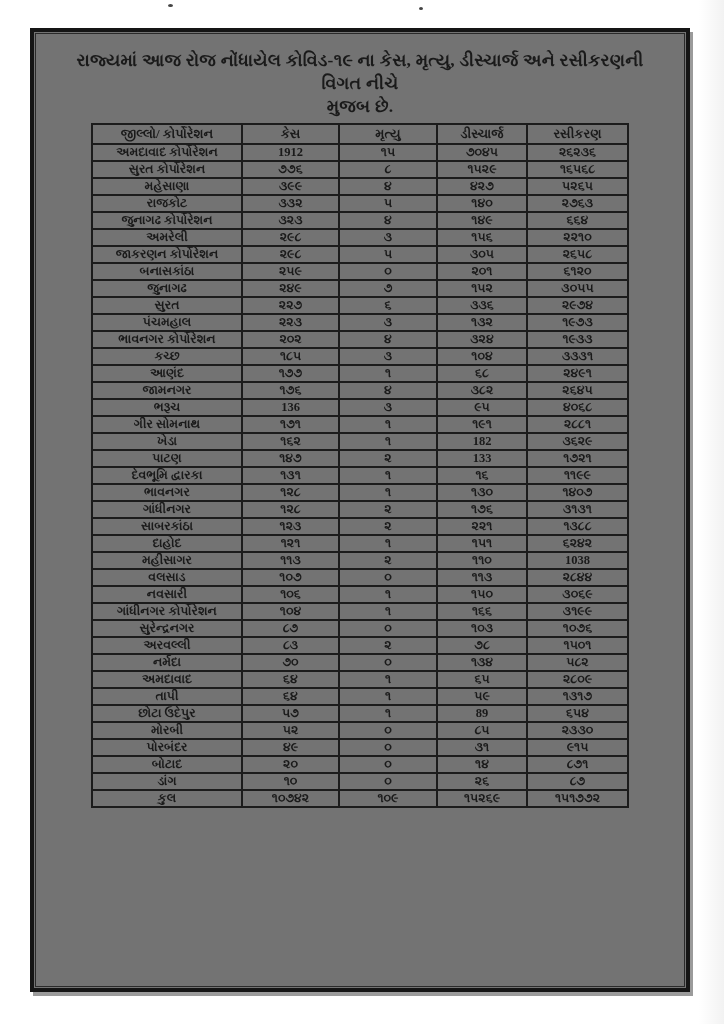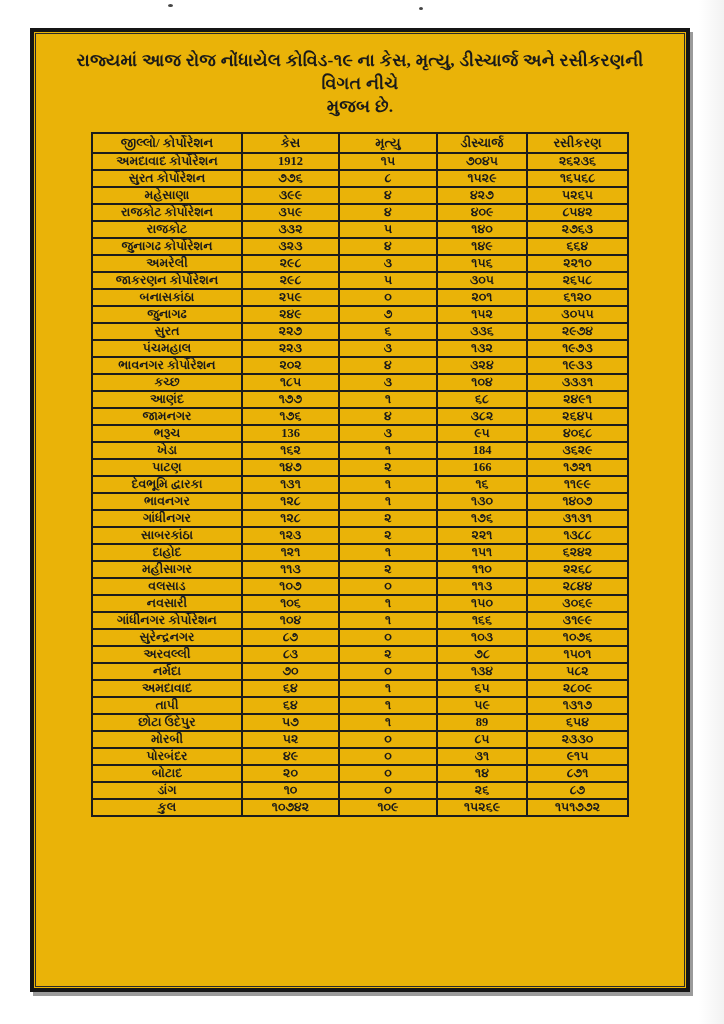--- a/index.html
+++ b/index.html
@@ -12,39 +12,39 @@
     overflow:hidden;
   }
   .scan-shade { 
     position:absolute; top:0; right:0; width:26px; height:1024px;
     background:linear-gradient(to right, rgba(0,0,0,0) 0%, rgba(0,0,0,0.05) 100%);
     pointer-events:none;
   }
   .page-frame {
     position:absolute; left:30px; top:28px;
     width:660px; height:964px;
-    background:#eab308;
+    background:#737373;
     border:4px solid #151515;
     box-shadow:3px 4px 0 #9b9b9b;
   }
   .page-frame::before {
     content:""; position:absolute; inset:1px;
     border:1.5px solid #2a2a2a; pointer-events:none;
   }
   .doc-title {
     margin:17px 40px 0 40px;
     text-align:center;
     font-weight:bold;
     font-size:17.5px;
     line-height:23px;
     letter-spacing:0.2px;
   }
   .doc-title span { display:block; }
   table.covid-table {
-    margin:14px auto 0 auto;
+    margin:5px auto 0 auto;
     width:536px;
     border-collapse:collapse;
     table-layout:fixed;
     border:2.5px solid #161616;
   }
   .covid-table col.c-name { width:150px; }
   .covid-table col.c-cases { width:97px; }
   .covid-table col.c-deaths { width:98px; }
   .covid-table col.c-discharge { width:90px; }
   .covid-table col.c-vax { width:101px; }
@@ -109,27 +109,20 @@
           <td>૧૬૫૬૮</td>
         </tr>
         <tr>
           <td>મહેસાણા</td>
           <td>૩૯૯</td>
           <td>૪</td>
           <td>૪૨૭</td>
           <td>૫૨૬૫</td>
         </tr>
         <tr>
-          <td>રાજકોટ કોર્પોરેશન</td>
-          <td>૩૫૯</td>
-          <td>૪</td>
-          <td>૪૦૯</td>
-          <td>૮૫૪૨</td>
-        </tr>
-        <tr>
           <td>રાજકોટ</td>
           <td>૩૩૨</td>
           <td>૫</td>
           <td>૧૪૦</td>
           <td>૨૭૬૩</td>
         </tr>
         <tr>
           <td>જુનાગઢ કોર્પોરેશન</td>
           <td>૩૨૩</td>
           <td>૪</td>
@@ -207,31 +200,38 @@
           <td>૨૬૪૫</td>
         </tr>
         <tr>
           <td>ભરૂચ</td>
           <td>136</td>
           <td>૩</td>
           <td>૯૫</td>
           <td>૪૦૬૮</td>
         </tr>
         <tr>
+          <td>ગીર સોમનાથ</td>
+          <td>૧૭૧</td>
+          <td>૧</td>
+          <td>૧૯૧</td>
+          <td>૨૮૮૧</td>
+        </tr>
+        <tr>
           <td>ખેડા</td>
           <td>૧૬૨</td>
           <td>૧</td>
-          <td>184</td>
+          <td>182</td>
           <td>૩૬૨૯</td>
         </tr>
         <tr>
           <td>પાટણ</td>
           <td>૧૪૭</td>
           <td>૨</td>
-          <td>166</td>
+          <td>133</td>
           <td>૧૭૨૧</td>
         </tr>
         <tr>
           <td>દેવભૂમિ દ્વારકા</td>
           <td>૧૩૧</td>
           <td>૧</td>
           <td>૧૬</td>
           <td>૧૧૯૯</td>
         </tr>
         <tr>
@@ -260,21 +260,21 @@
           <td>૧૨૧</td>
           <td>૧</td>
           <td>૧૫૧</td>
           <td>૬૨૪૨</td>
         </tr>
         <tr>
           <td>મહીસાગર</td>
           <td>૧૧૩</td>
           <td>૨</td>
           <td>૧૧૦</td>
-          <td>૨૨૬૮</td>
+          <td>1038</td>
         </tr>
         <tr>
           <td>વલસાડ</td>
           <td>૧૦૭</td>
           <td>૦</td>
           <td>૧૧૩</td>
           <td>૨૮૪૪</td>
         </tr>
         <tr>
           <td>નવસારી</td>

